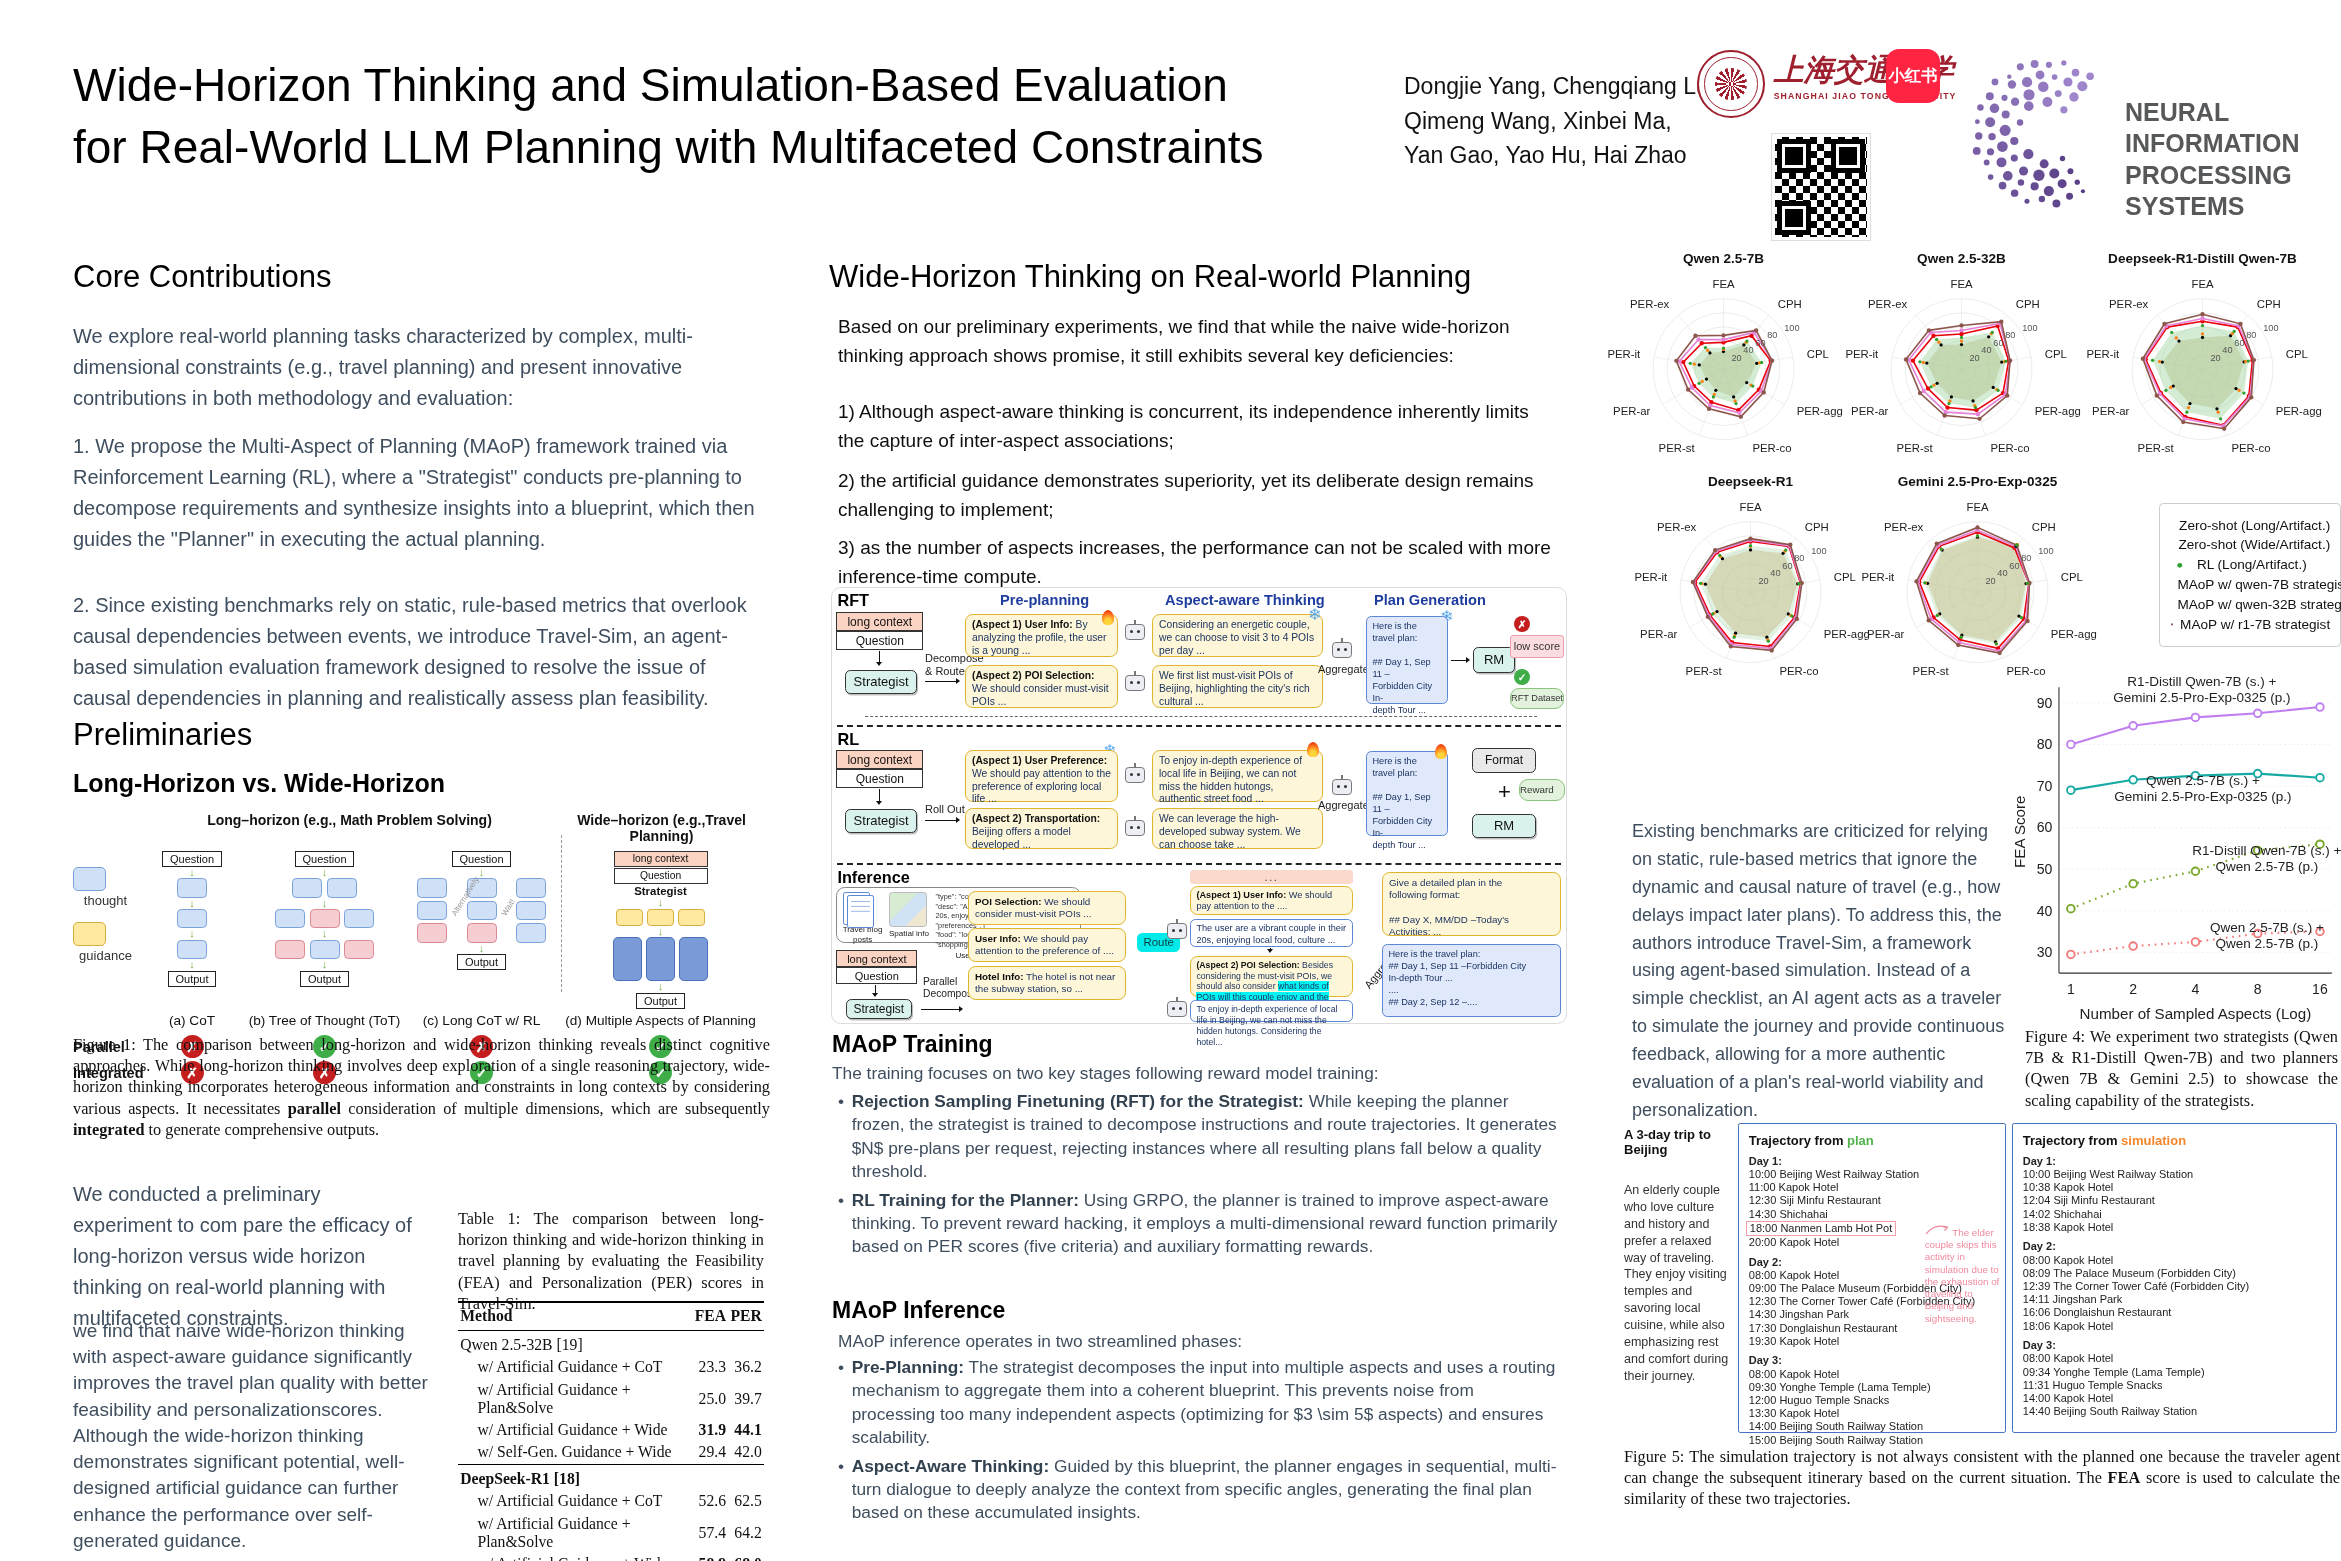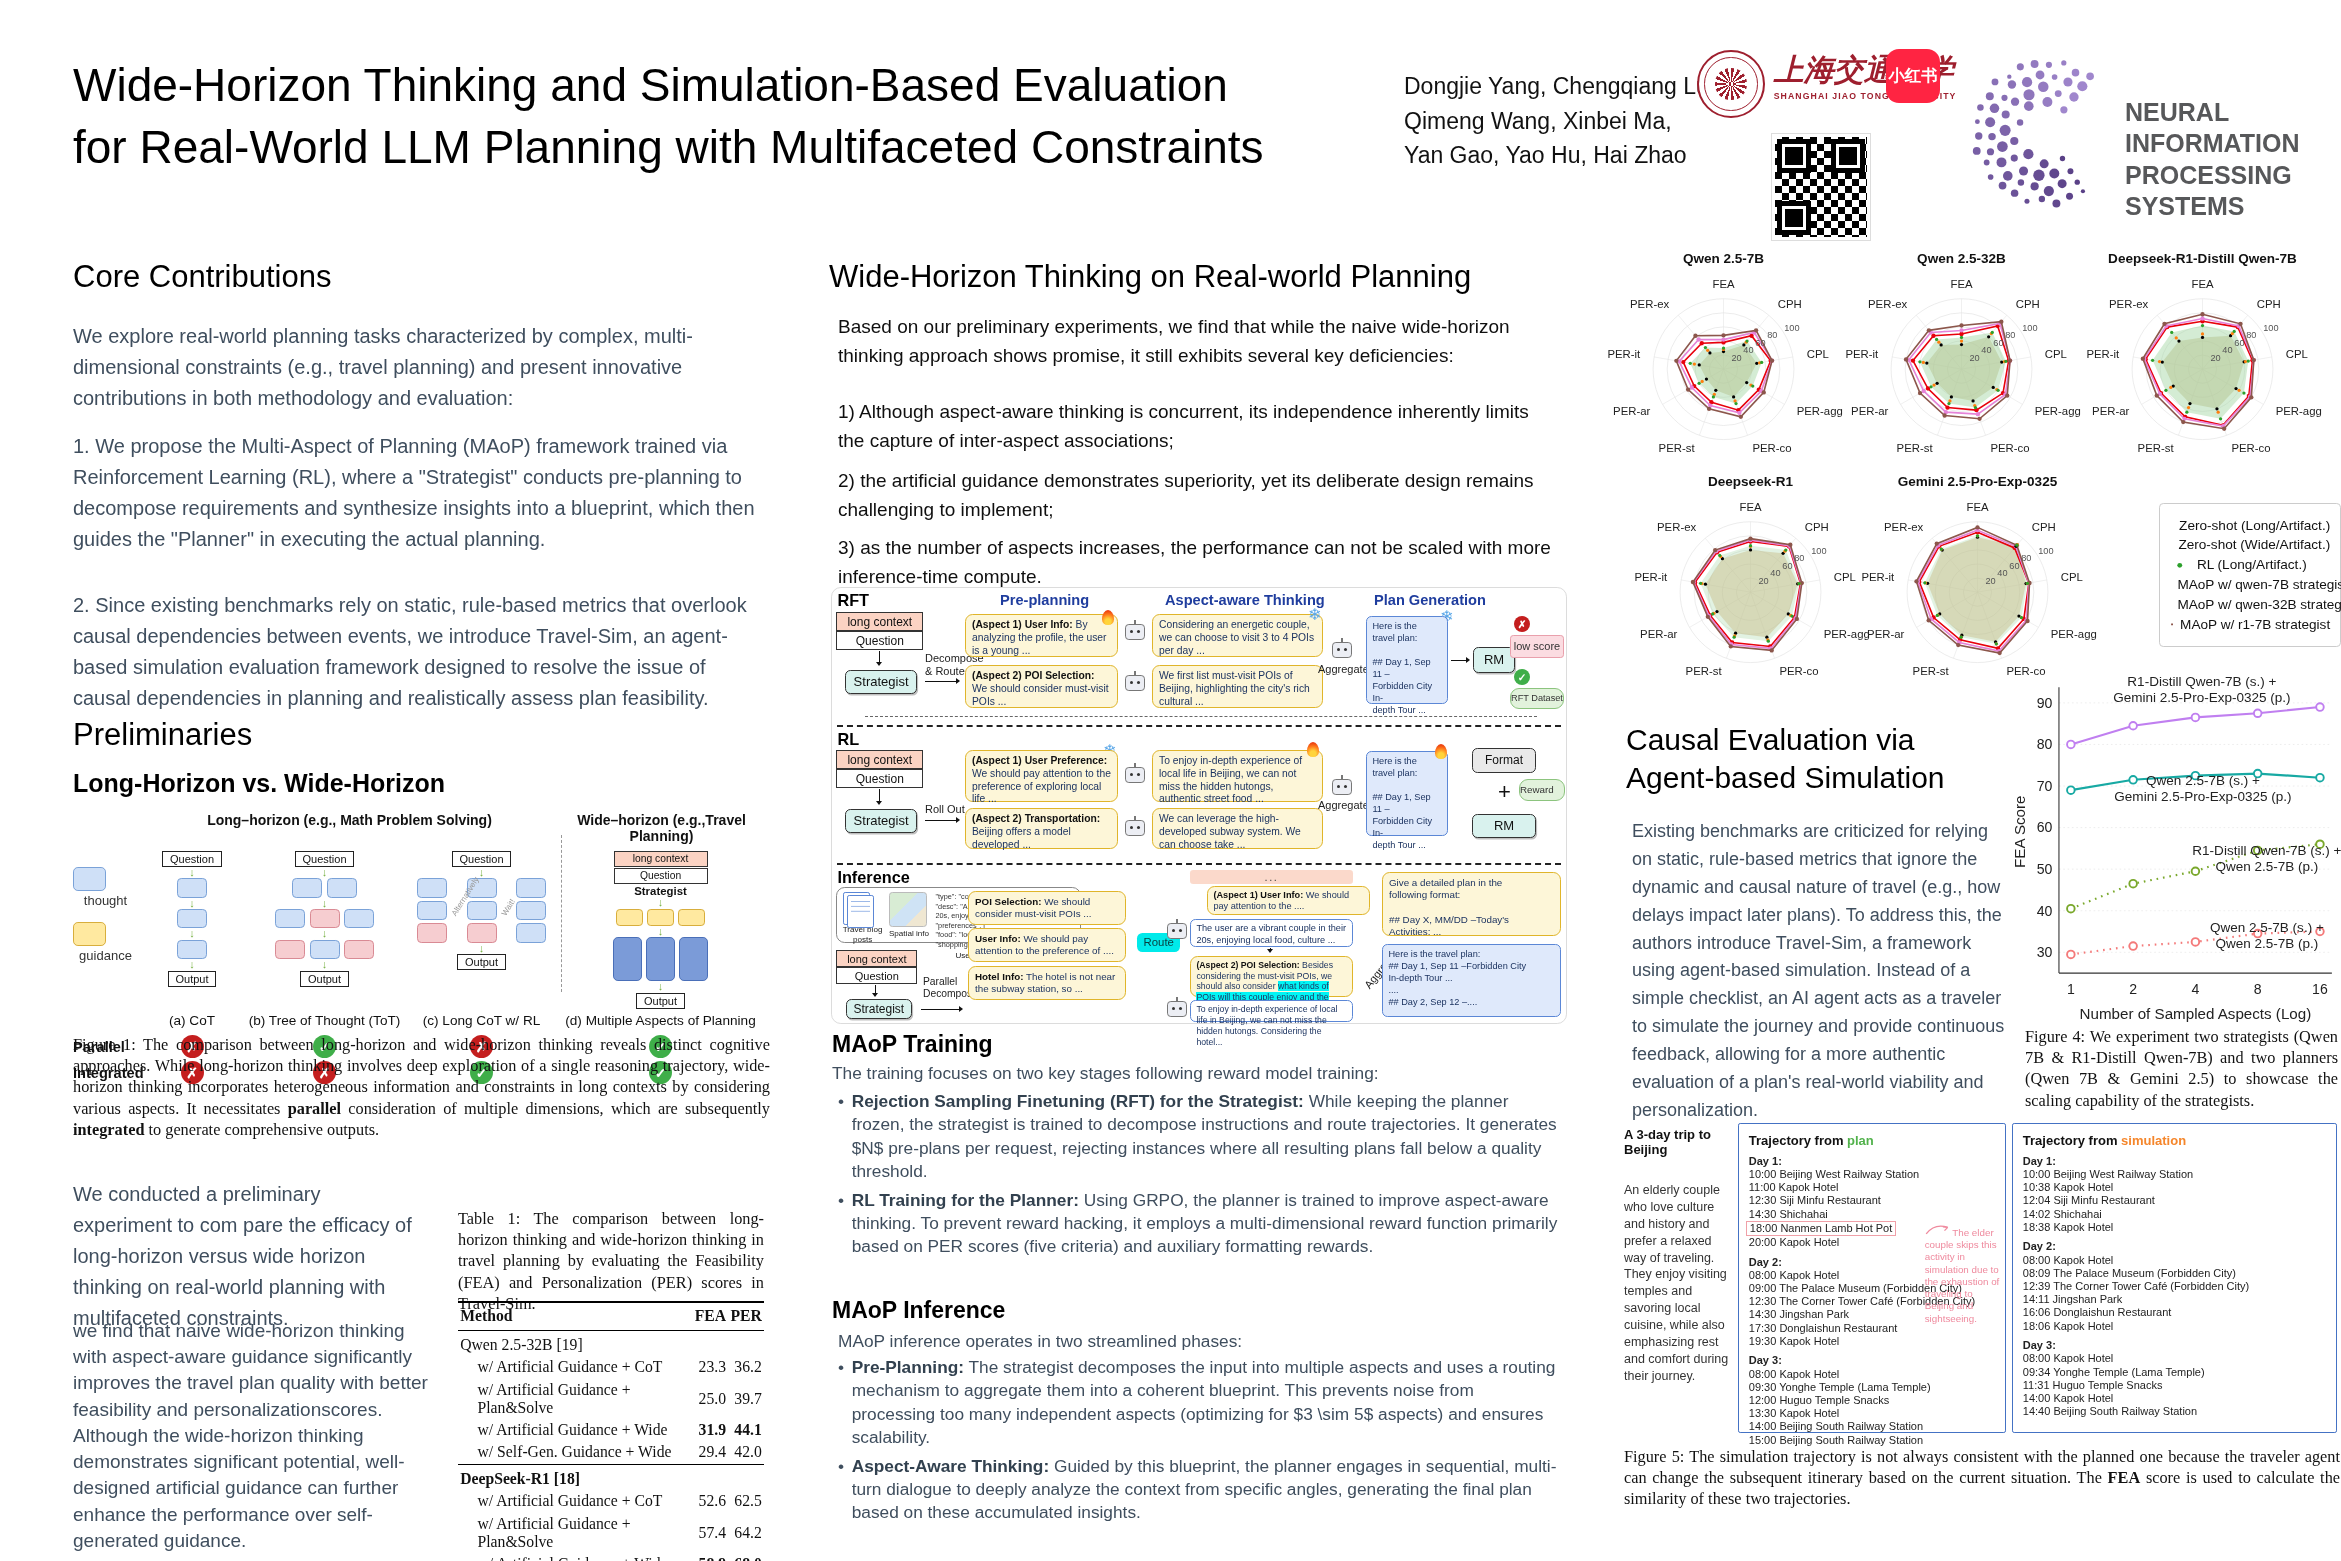--- a/index.html
+++ b/index.html
@@ -512,21 +512,21 @@
     <div class="dg arrD" style="left:43px;top:397px;height:8.7px;"></div>
     <div class="dg strat" style="left:14px;top:411px;padding:2.2px 6.5px;font-size:12px;">Strategist</div>
     <div class="dg arrlab" style="left:91px;top:388px;white-space:pre-line;font-size:10.3px;">Parallel
 Decompose</div>
     <div class="dg arrR" style="left:89px;top:421px;width:38px;"></div>
     <div class="dg ycard" style="left:136px;top:303px;width:158px;height:34px;font-size:9.8px;"><b>POI Selection:</b><span> We should consider must-visit POIs ...</span></div>
     <div class="dg ycard" style="left:136px;top:340px;width:158px;height:34px;font-size:9.8px;"><b>User Info:</b><span> We should pay attention to the preference of  ....</span></div>
     <div class="dg ycard" style="left:136px;top:378px;width:158px;height:34px;font-size:9.8px;"><b>Hotel Info:</b><span> The hotel is not near the subway station, so ...</span></div>
     <div class="dg routechip" style="left:305px;top:345px;">Route</div>
     <div class="dg dotsbar" style="left:358px;top:282px;width:163px;padding:1.1px 0;">...</div>
-    <div class="dg ycard" style="left:358px;top:298px;width:163px;height:29px;font-size:9.2px;padding:2.7px 5.4px;margin-left:17px;"><b>(Aspect 1) User Info:</b><span> We should pay attention to the   ....</span></div>
+    <div class="dg ycard" style="left:358px;top:298px;width:163px;height:29px;font-size:9.2px;padding:2.7px 5.4px;"><b>(Aspect 1) User Info:</b><span> We should pay attention to the   ....</span></div>
     <div class="dg robot" style="left:335px;top:335px;"></div>
     <div class="dg wcard" style="left:358px;top:331px;width:163px;height:28px;">The user are a vibrant couple in their 20s, enjoying local food, culture ...</div>
     <div class="dg arrD" style="left:438px;top:360px;height:2.2px;"></div>
     <div class="dg ycard" style="left:358px;top:368px;width:163px;height:41px;font-size:8.7px;padding:2.7px 5.4px;"><b>(Aspect 2) POI Selection:</b><span> Besides considering the must-visit POIs, we should also consider </span><span class="hl">what kinds of POIs will this couple enjoy and the transportation convenience....</span></div>
     <div class="dg robot" style="left:335px;top:413px;"></div>
     <div class="dg wcard" style="left:358px;top:412px;width:163px;height:22px;font-size:8.7px;">To enjoy in-depth experience of local life in Beijing, we can not miss the hidden hutongs. Considering the hotel...</div>
     <div class="dg arrlab" style="left:525px;top:373px;transform:rotate(-52deg);font-size:11px;">Aggregate</div>
     <div class="dg ycard" style="left:550px;top:284px;width:179px;height:64px;white-space:pre-line;font-size:9.8px;">Give a detailed plan in the
 following format:
 
@@ -1050,24 +1050,20 @@
       </div>
       <div style="display: flex; align-items: center; gap: 7.6px; margin: 4.9px 0px;">
         <svg width="19.5" height="8.7" viewBox="0 0 4.96875 16">
           <line x1="2" y1="8" x2="34" y2="8" stroke="#8c564b" stroke-width="3"></line>
           <circle cx="18" cy="8" r="4.5" fill="#8c564b"></circle>
         </svg>
         <span style="font-size: 13.6px; color: rgb(17, 17, 17); white-space: nowrap;">MAoP w/ r1-7B strategist</span>
       </div>
     </div>
 
-  <div class="abs" style="left:1626px;top:721px;font-size:30px;color:#000;line-height:1.25;">
-    <div>Causal Evaluation via</div>
-    <div>Agent-based Simulation</div>
-  </div>
   <div class="abs" style="left:1632px;top:818px;width:374px;font-size:18px;line-height:1.55;color:#3f4e5e;">Existing benchmarks are criticized for relying on static, rule-based metrics that ignore the dynamic and causal nature of travel (e.g., how delays impact later plans). To address this, the authors introduce Travel-Sim, a framework using agent-based simulation. Instead of a simple checklist, an AI agent acts as a traveler to simulate the journey and provide continuous feedback, allowing for a more authentic evaluation of a plan's real-world viability and personalization.</div>
 
   <div class="abs" id="linechart" style="left:2012px;top:672px;"><svg width="330" height="352" viewBox="0 0 608 650">
         <line x1="86" y1="517.6176470588235" x2="590" y2="517.6176470588235" stroke="#ddd" stroke-width="1" stroke-dasharray="3 5"></line>
         <text x="74" y="526.6176470588235" font-size="26" fill="#222" text-anchor="end" font-family="&quot;Liberation Sans&quot;,sans-serif" font-weight="normal">30</text>
         <line x1="86" y1="440.8529411764706" x2="590" y2="440.8529411764706" stroke="#ddd" stroke-width="1" stroke-dasharray="3 5"></line>
         <text x="74" y="449.8529411764706" font-size="26" fill="#222" text-anchor="end" font-family="&quot;Liberation Sans&quot;,sans-serif" font-weight="normal">40</text>
         <line x1="86" y1="364.0882352941176" x2="590" y2="364.0882352941176" stroke="#ddd" stroke-width="1" stroke-dasharray="3 5"></line>
         <text x="74" y="373.0882352941176" font-size="26" fill="#222" text-anchor="end" font-family="&quot;Liberation Sans&quot;,sans-serif" font-weight="normal">50</text>
         <line x1="86" y1="287.32352941176475" x2="590" y2="287.32352941176475" stroke="#ddd" stroke-width="1" stroke-dasharray="3 5"></line>

